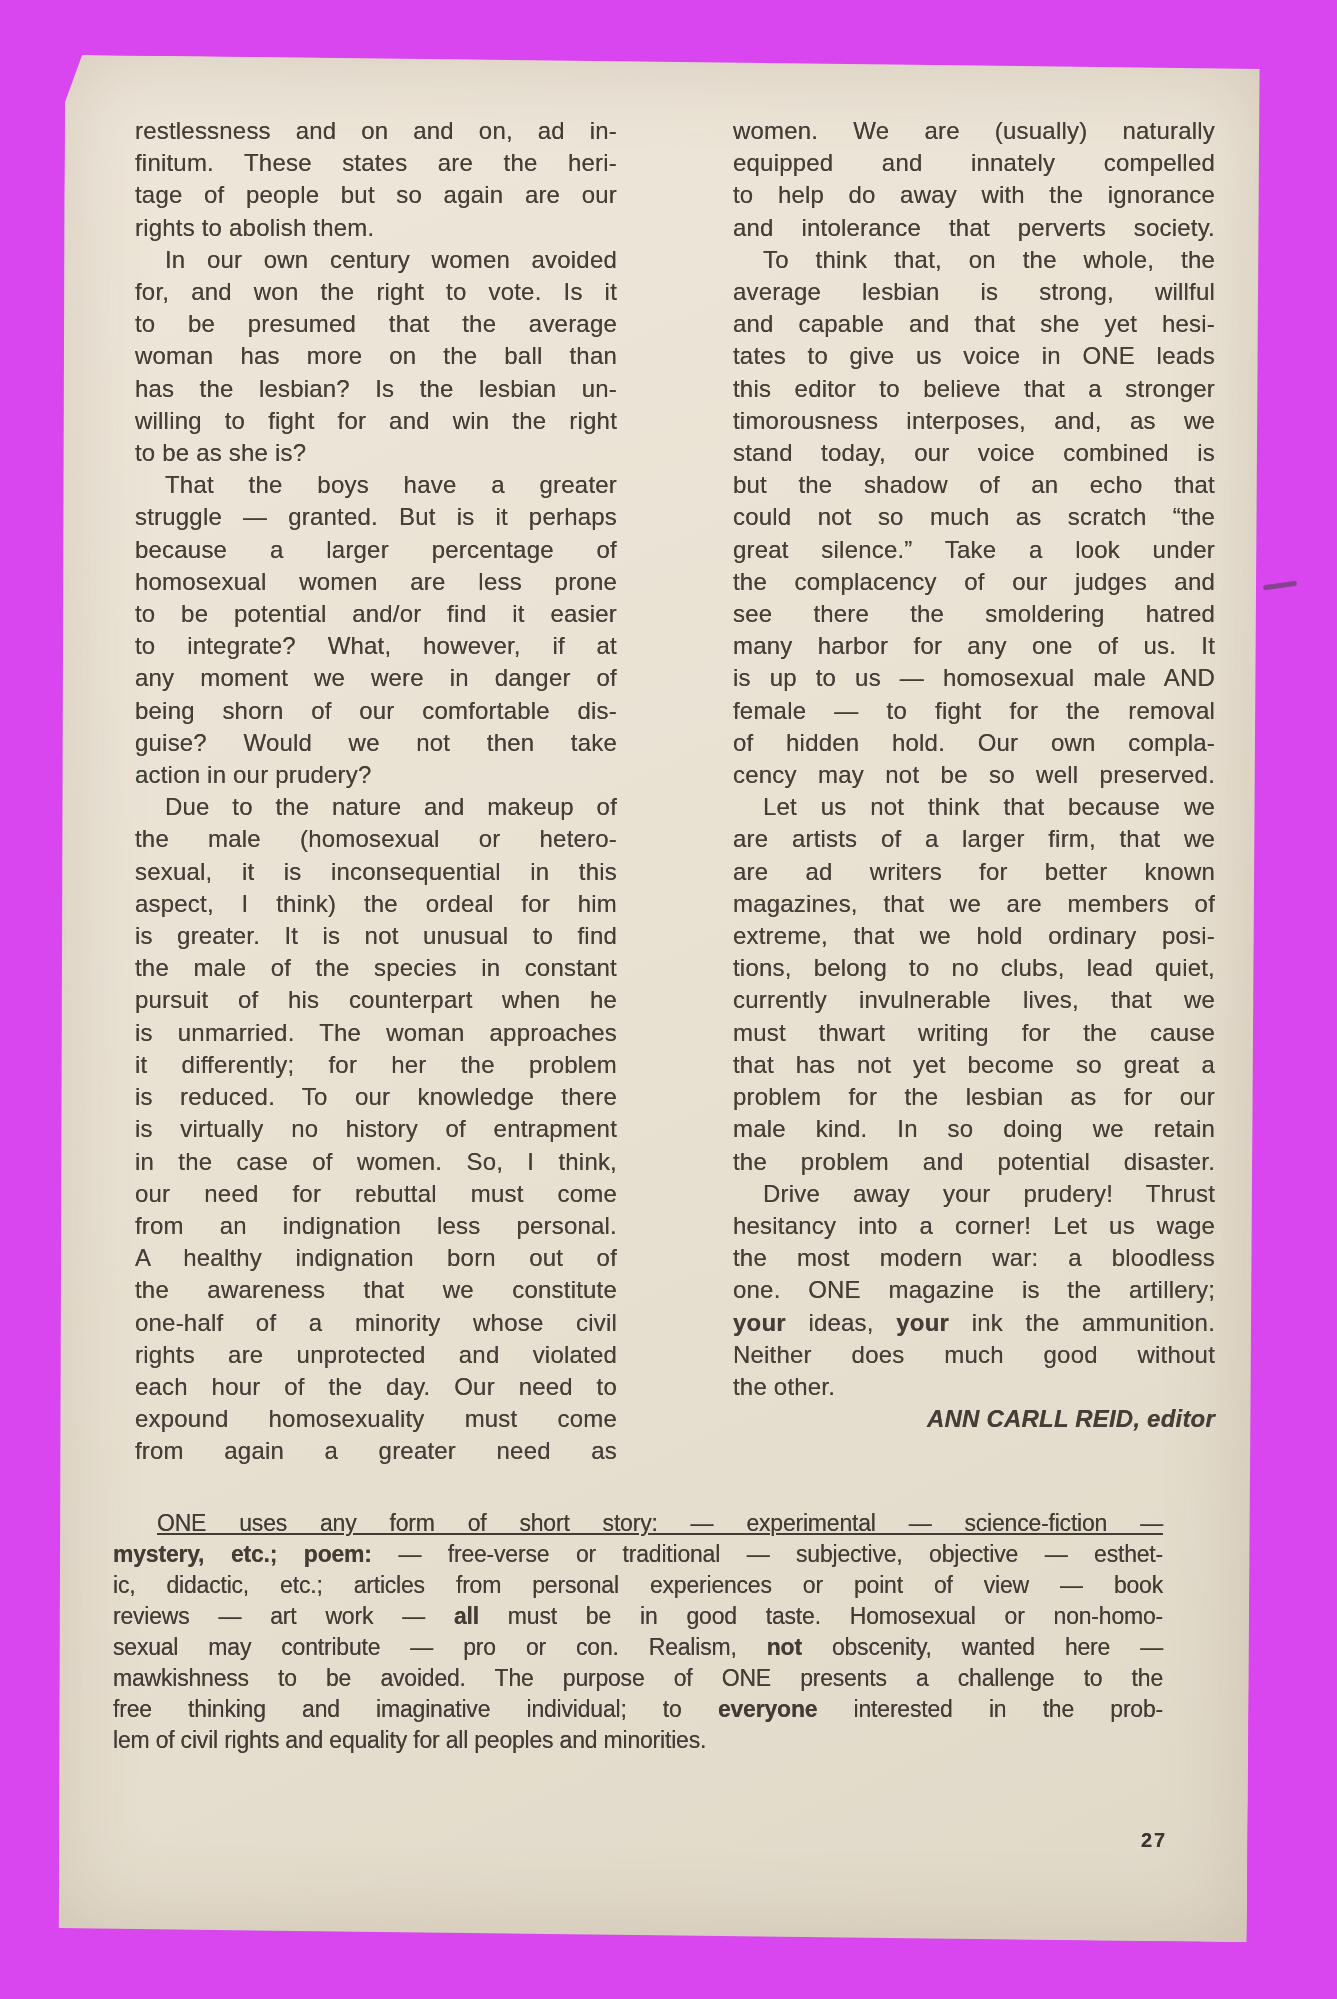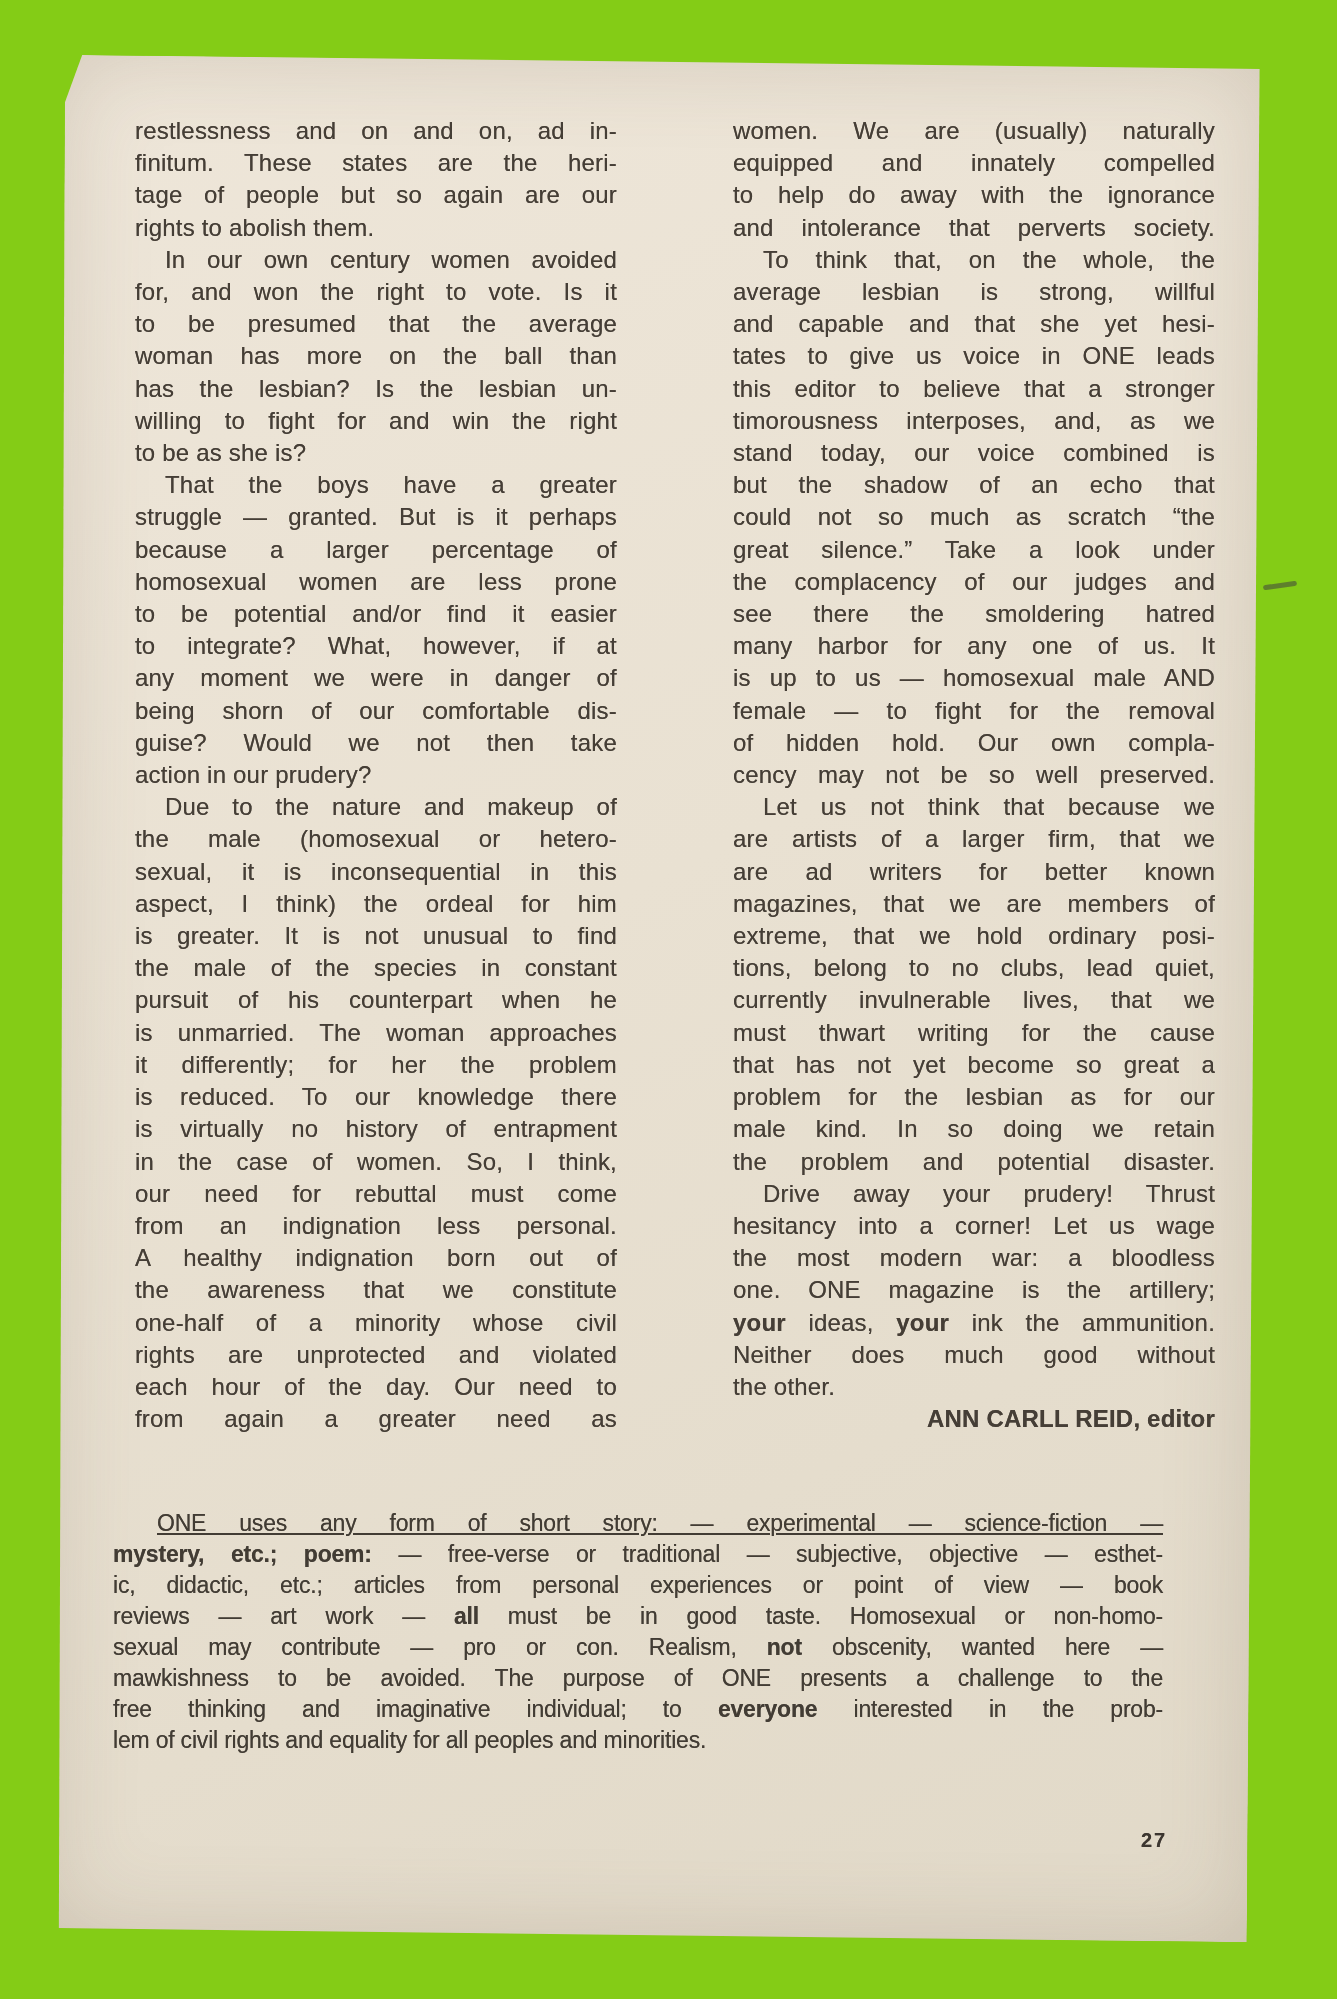--- a/index.html
+++ b/index.html
@@ -5,21 +5,21 @@
   html, body {
     margin: 0;
     padding: 0;
     background: #050505;
     font-family: "Liberation Sans", sans-serif;
   }
   .stage {
     position: relative;
     width: 1337px;
     height: 1999px;
-    background: #84cc16;
+    background: #d946ef;
     overflow: hidden;
   }
   .paper {
     position: absolute;
     left: 57px;
     top: 60px;
     width: 1198px;
     height: 1877px;
   }
   .paper::before {
@@ -53,21 +53,21 @@
     text-shadow: 0 0 0.6px rgba(69, 62, 54, 0.75);
   }
   .col-left  { left: 78px; }
   .col-right { left: 676px; }
   .line {
     text-align: justify;
     text-align-last: justify;
   }
   .line.indent { padding-left: 30px; }
   .line.flush  { text-align-last: left; }
-  .line.right  { text-align: center; text-align-last: right; }
+  .line.right  { text-align: center; text-align-last: right; font-style: italic; }
   .line b { font-weight: bold; }
   .footer-block {
     position: absolute;
     left: 56px;
     top: 1448px;
     width: 1050px;
     color: #423c34;
     font-size: 23px;
     line-height: 31px;
     letter-spacing: -0.2px;
@@ -125,20 +125,21 @@
         <div class="line"><span>is reduced. To our knowledge there</span></div>
         <div class="line"><span>is virtually no history of entrapment</span></div>
         <div class="line"><span>in the case of women. So, I think,</span></div>
         <div class="line"><span>our need for rebuttal must come</span></div>
         <div class="line"><span>from an indignation less personal.</span></div>
         <div class="line"><span>A healthy indignation born out of</span></div>
         <div class="line"><span>the awareness that we constitute</span></div>
         <div class="line"><span>one-half of a minority whose civil</span></div>
         <div class="line"><span>rights are unprotected and violated</span></div>
         <div class="line"><span>each hour of the day. Our need to</span></div>
+        <div class="line"><span>expound homosexuality must come</span></div>
         <div class="line"><span>from again a greater need as</span></div>
       </div>
     <div class="col col-right">
         <div class="line"><span>women. We are (usually) naturally</span></div>
         <div class="line"><span>equipped and innately compelled</span></div>
         <div class="line"><span>to help do away with the ignorance</span></div>
         <div class="line"><span>and intolerance that perverts society.</span></div>
         <div class="line indent"><span>To think that, on the whole, the</span></div>
         <div class="line"><span>average lesbian is strong, willful</span></div>
         <div class="line"><span>and capable and that she yet hesi-</span></div>

